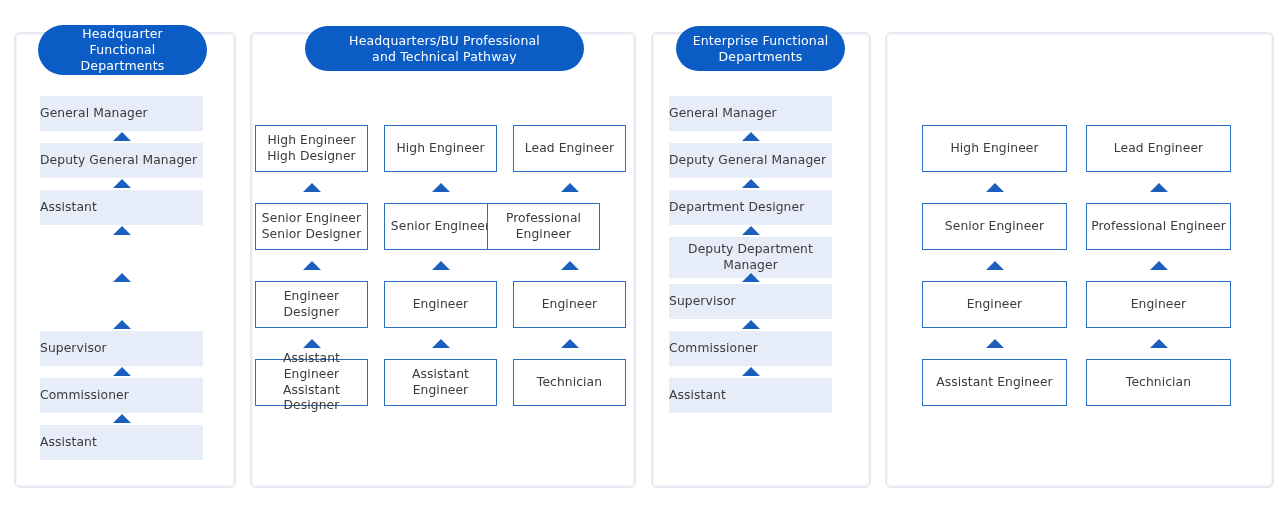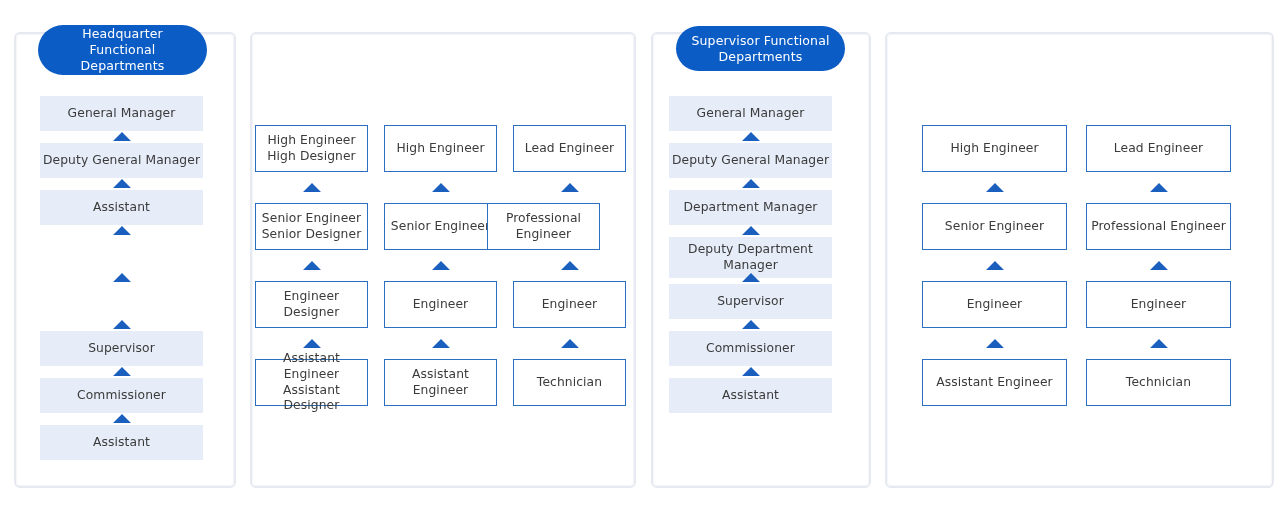--- a/index.html
+++ b/index.html
@@ -41,21 +41,21 @@
     z-index: 5;
     padding: 0 10px;
   }
 
   .fbox {            
     position: absolute;
     background: #e6ecf8;
     color: #3b3b3b;
     display: flex;
     align-items: center;
-    justify-content: center;
+    justify-content: flex-start;
     text-align: center;
     font-size: 12.3px;
     line-height: 1.25;
     letter-spacing: .1px;
   }
 
   .tbox {            
     position: absolute;
     background: #ffffff;
     border: 1px solid #2a6fc0;
@@ -147,20 +147,24 @@
     </div>
     <div class="arrow" style="left: 112.5px; top: 414px;">
       <svg width="18" height="9" viewBox="0 0 18 9">
         <path d="M9 0 L18 9 L14.2 9 L9 3.6 L3.8 9 L0 9 Z" fill="#1b5fbe"></path>
         <path d="M9 2.4 L15.2 9 L2.8 9 Z" fill="#1b5fbe"></path>
       </svg>
     </div>
     <div class="panel" style="left: 250px; top: 32px; width: 386px; height: 456px;">
       <div class="panel-inner"></div>
     </div>
+    <div class="pill" style="left: 305px; top: 26px; width: 279px; height: 45px;">
+      <div style="white-space: pre-line;">Headquarters/BU  Professional
+and Technical Pathway</div>
+    </div>
     <div class="tbox" style="left: 255px; top: 125px; width: 113px; height: 47px;"><span style="white-space: pre-line;">High Engineer
 High Designer</span></div>
     <div class="tbox" style="left: 255px; top: 203px; width: 113px; height: 47px;"><span style="white-space: pre-line;">Senior Engineer
 Senior Designer</span></div>
     <div class="arrow" style="left: 302.5px; top: 183px;">
       <svg width="18" height="9" viewBox="0 0 18 9">
         <path d="M9 0 L18 9 L14.2 9 L9 3.6 L3.8 9 L0 9 Z" fill="#1b5fbe"></path>
         <path d="M9 2.4 L15.2 9 L2.8 9 Z" fill="#1b5fbe"></path>
       </svg>
     </div>
@@ -222,37 +226,37 @@
     <div class="arrow" style="left: 560.5px; top: 339px;">
       <svg width="18" height="9" viewBox="0 0 18 9">
         <path d="M9 0 L18 9 L14.2 9 L9 3.6 L3.8 9 L0 9 Z" fill="#1b5fbe"></path>
         <path d="M9 2.4 L15.2 9 L2.8 9 Z" fill="#1b5fbe"></path>
       </svg>
     </div>
     <div class="panel" style="left: 651px; top: 32px; width: 220px; height: 456px;">
       <div class="panel-inner"></div>
     </div>
     <div class="pill" style="left: 676px; top: 26px; width: 169px; height: 45px;">
-      <div style="white-space: pre-line;">Supervisor Functional
+      <div style="white-space: pre-line;">Enterprise Functional
 Departments</div>
     </div>
     <div class="fbox" style="left: 669px; top: 96px; width: 163px; height: 35px;">
       <span style="white-space: pre-line;">General Manager</span>
     </div>
     <div class="fbox" style="left: 669px; top: 143px; width: 163px; height: 35px;">
       <span style="white-space: pre-line;">Deputy General Manager</span>
     </div>
     <div class="arrow" style="left: 741.5px; top: 132px;">
       <svg width="18" height="9" viewBox="0 0 18 9">
         <path d="M9 0 L18 9 L14.2 9 L9 3.6 L3.8 9 L0 9 Z" fill="#1b5fbe"></path>
         <path d="M9 2.4 L15.2 9 L2.8 9 Z" fill="#1b5fbe"></path>
       </svg>
     </div>
     <div class="fbox" style="left: 669px; top: 190px; width: 163px; height: 35px;">
-      <span style="white-space: pre-line;">Department Manager</span>
+      <span style="white-space: pre-line;">Department Designer</span>
     </div>
     <div class="arrow" style="left: 741.5px; top: 179px;">
       <svg width="18" height="9" viewBox="0 0 18 9">
         <path d="M9 0 L18 9 L14.2 9 L9 3.6 L3.8 9 L0 9 Z" fill="#1b5fbe"></path>
         <path d="M9 2.4 L15.2 9 L2.8 9 Z" fill="#1b5fbe"></path>
       </svg>
     </div>
     <div class="fbox" style="left: 669px; top: 237px; width: 163px; height: 41px;">
       <span style="white-space: pre-line;">Deputy Department Manager</span>
     </div>

